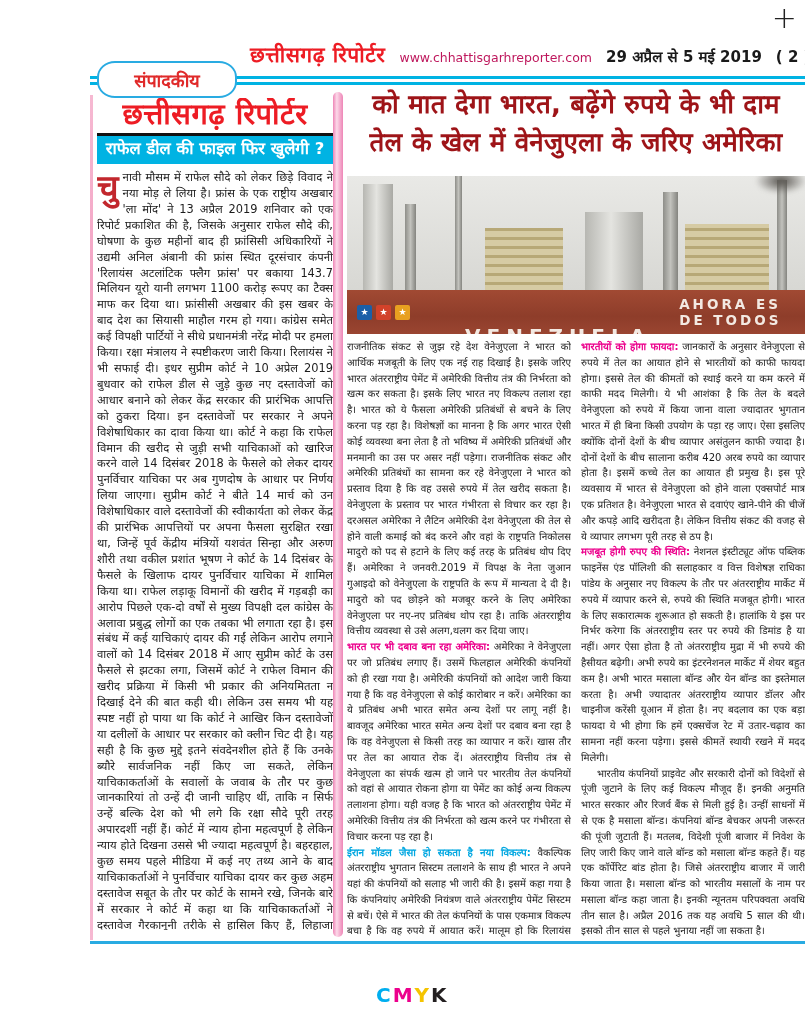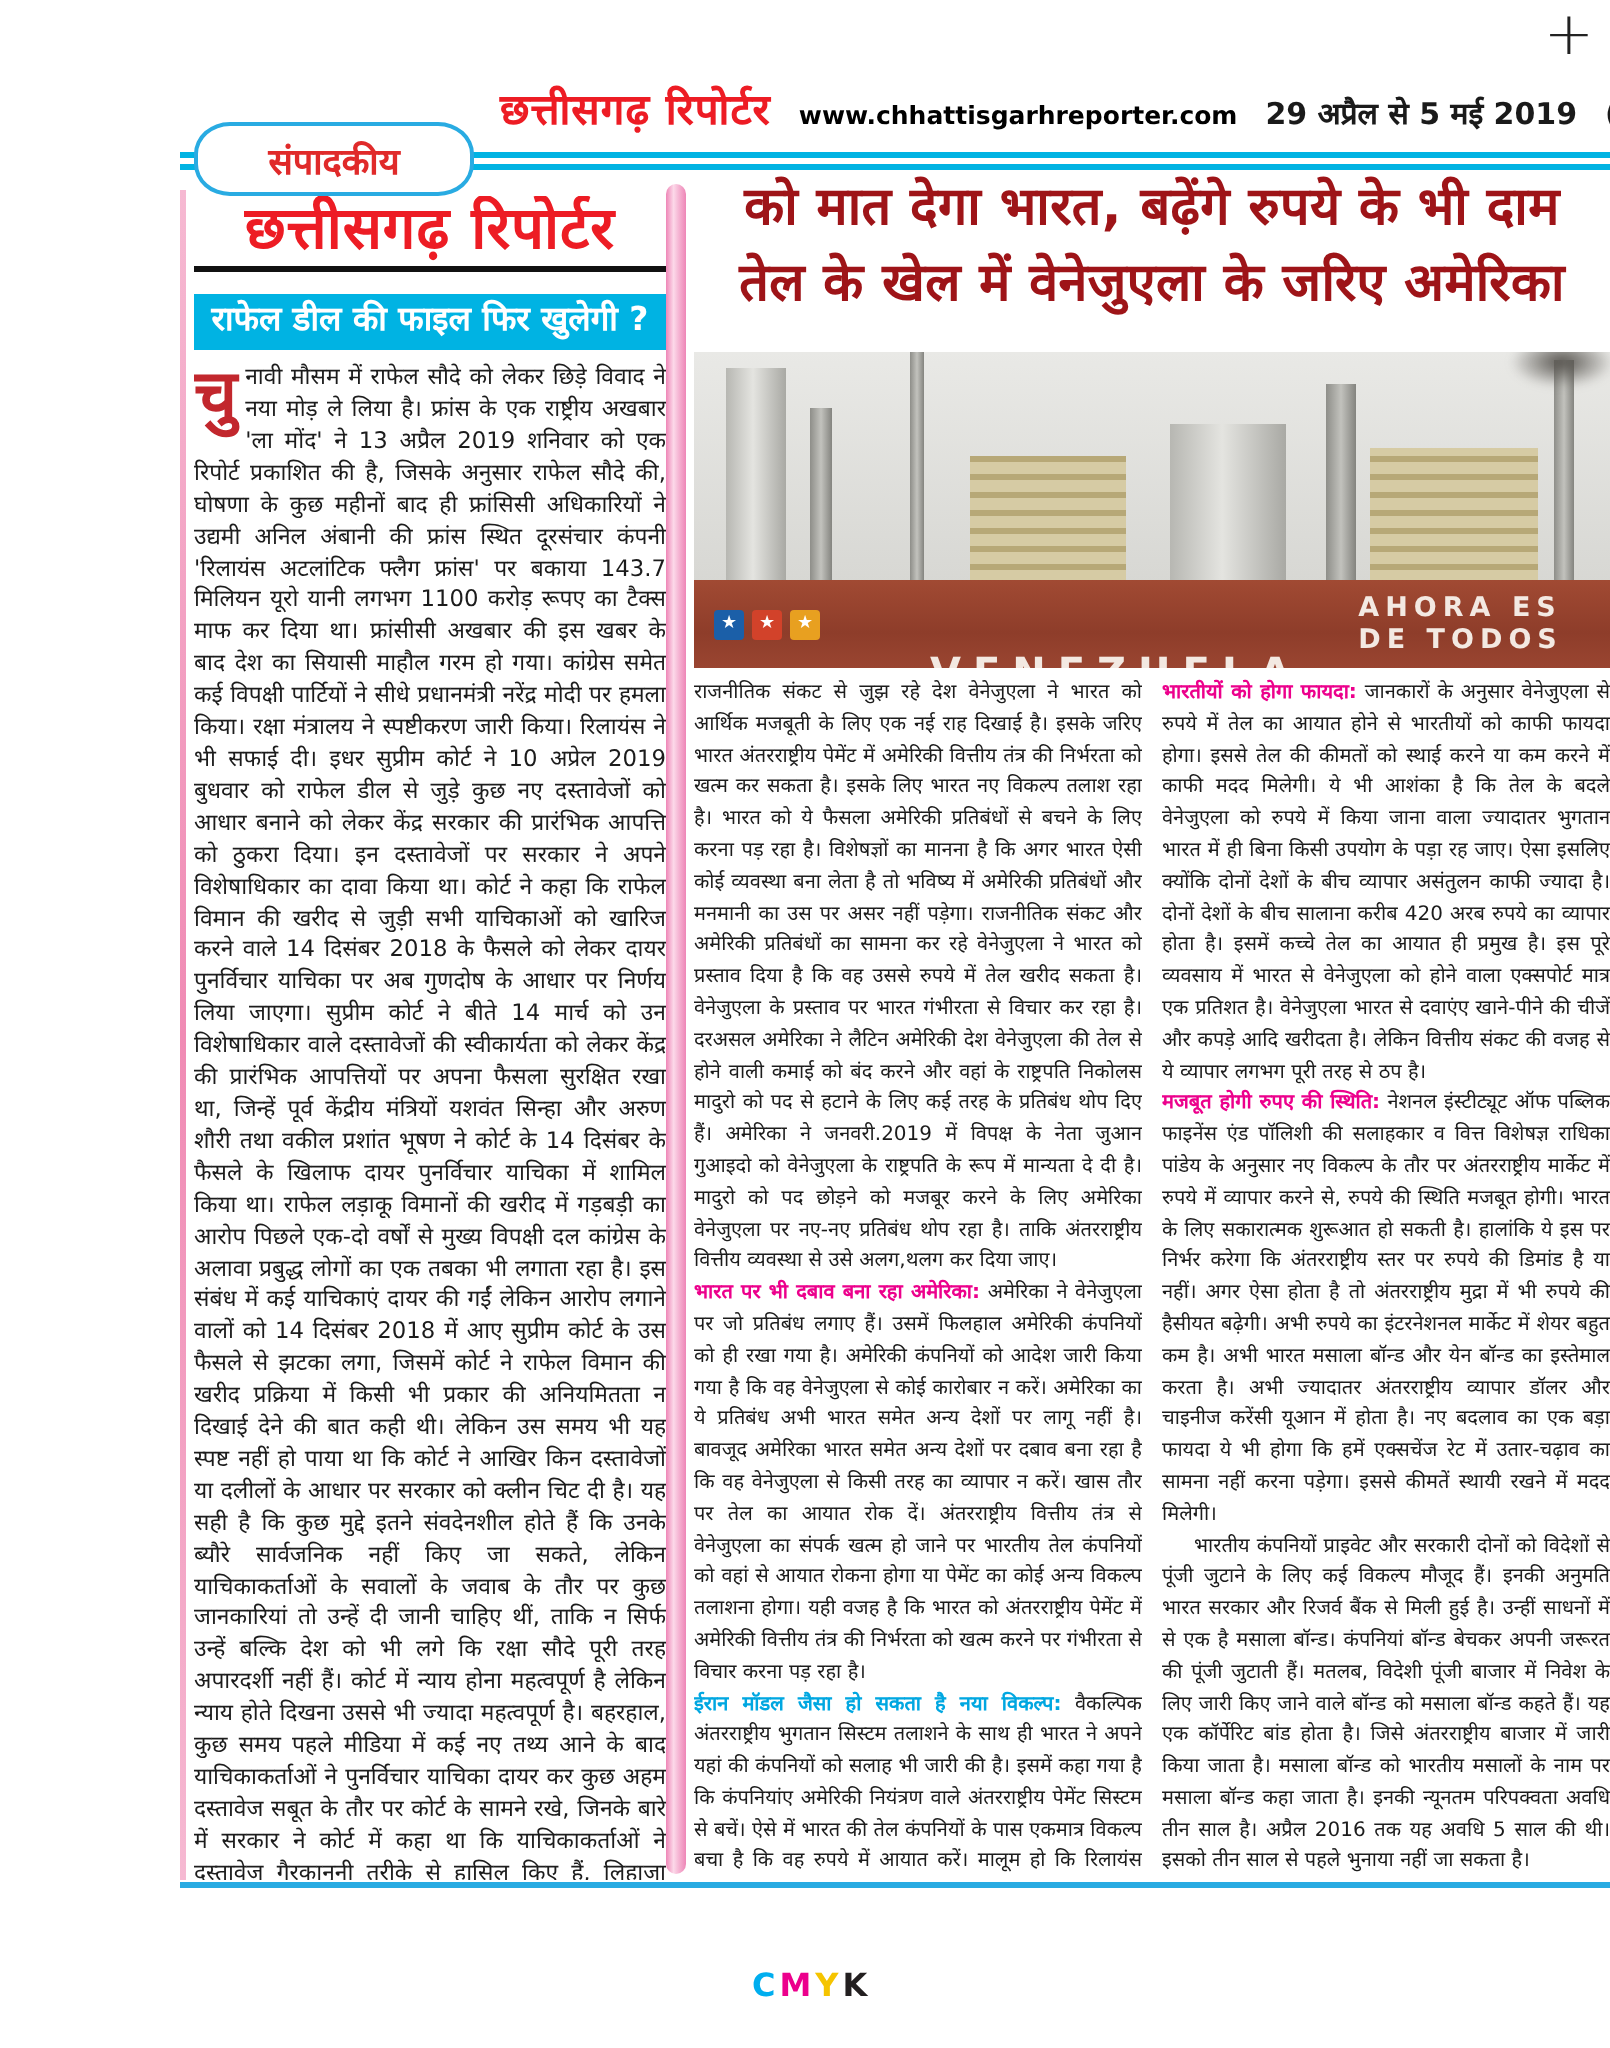--- a/index.html
+++ b/index.html
@@ -8,41 +8,41 @@
     font-family:"DejaVu Sans","Liberation Sans",sans-serif;
     -webkit-font-smoothing:antialiased;overflow:hidden;
   }
   
   .reg-mark{position:absolute;right:8px;top:0px;font-size:30px;font-weight:300;color:#222;}
   .header-row{
     position:absolute;left:250px;top:40px;width:545px;height:28px;
     display:flex;align-items:baseline;gap:14px;white-space:nowrap;
   }
   .masthead-small{font-size:21px;font-weight:bold;color:#ed1c24;letter-spacing:.5px;}
-  .site-url{font-size:12.5px;font-weight:bold;color:#000000;}
+  .site-url{font-size:12.5px;font-weight:normal;color:#be185d;}
   .date-range{font-size:15px;font-weight:bold;color:#1a1a1a;}
   .page-num{font-size:15px;font-weight:bold;color:#1a1a1a;}
   .rule-cyan{position:absolute;left:90px;width:715px;height:3px;background:#00b3e3;}
   .rule1{top:76px;} .rule2{top:82px;}
   .section-pill{
     position:absolute;left:97px;top:61px;width:136px;height:33px;
     background:#ffffff;border:2.5px solid #29abe2;border-radius:18px/16px;
     display:flex;align-items:center;justify-content:center;z-index:5;
   }
   .section-pill span{font-size:18px;font-weight:bold;color:#e02a2a;}
   
   .left-pink-rule{position:absolute;left:90px;top:95px;width:3px;height:845px;
     background:linear-gradient(180deg,#f6b9d2,#f08bb4 50%,#f6b9d2);}
   .editorial{position:absolute;left:97px;top:98px;width:236px;height:842px;overflow:hidden;}
   .ed-masthead{
     font-size:29px;font-weight:bold;color:#ed1c24;text-align:center;
     border-bottom:3px solid #111;padding-bottom:2px;letter-spacing:.5px;line-height:1.15;
   }
   .ed-headline{
-    margin-top:11px;background:#00b3e3;color:#ffffff;font-size:16.5px;font-weight:bold;
+    margin-top:0;background:#00b3e3;color:#ffffff;font-size:16.5px;font-weight:bold;
     text-align:center;padding:3px 2px 5px 2px;line-height:1.2;
   }
   .ed-body{
     margin-top:6px;font-size:11.4px;line-height:15.9px;text-align:justify;color:#1c1c1c;
     height:760px;overflow:hidden;
   }
   .dropcap{
     float:left;font-size:34px;line-height:30px;font-weight:bold;color:#c2272d;
     padding:2px 4px 0 0;
   }
@@ -92,21 +92,21 @@
   }
   .bcol{width:224px;height:600px;overflow:hidden;
     font-size:10px;line-height:15.8px;text-align:justify;color:#1c1c1c;}
   .bcol p{margin:0;}
   .bcol p.indent{text-indent:16px;}
   .lead{font-weight:bold;}
   .lead.magenta{color:#ec008c;}
   .lead.blue{color:#00a7e1;}
   
   .bottom-rule{position:absolute;left:90px;top:941px;width:715px;height:3px;background:#29abe2;}
-  .cmyk{position:absolute;left:376px;top:983px;font-size:16px;font-weight:bold;letter-spacing:2px;}
+  .cmyk{position:absolute;left:376px;top:983px;font-size:20px;font-weight:bold;letter-spacing:2px;}
   .cmyk .c{color:#00aeef;} .cmyk .m{color:#ec008c;} .cmyk .y{color:#f5c400;} .cmyk .k{color:#231f20;}
 </style>
 </head>
 <body>
 
 <div class="reg-mark">+</div>
 
 <div class="header-row">
   <span class="masthead-small">छत्तीसगढ़ रिपोर्टर</span>
   <span class="site-url">www.chhattisgarhreporter.com</span>

